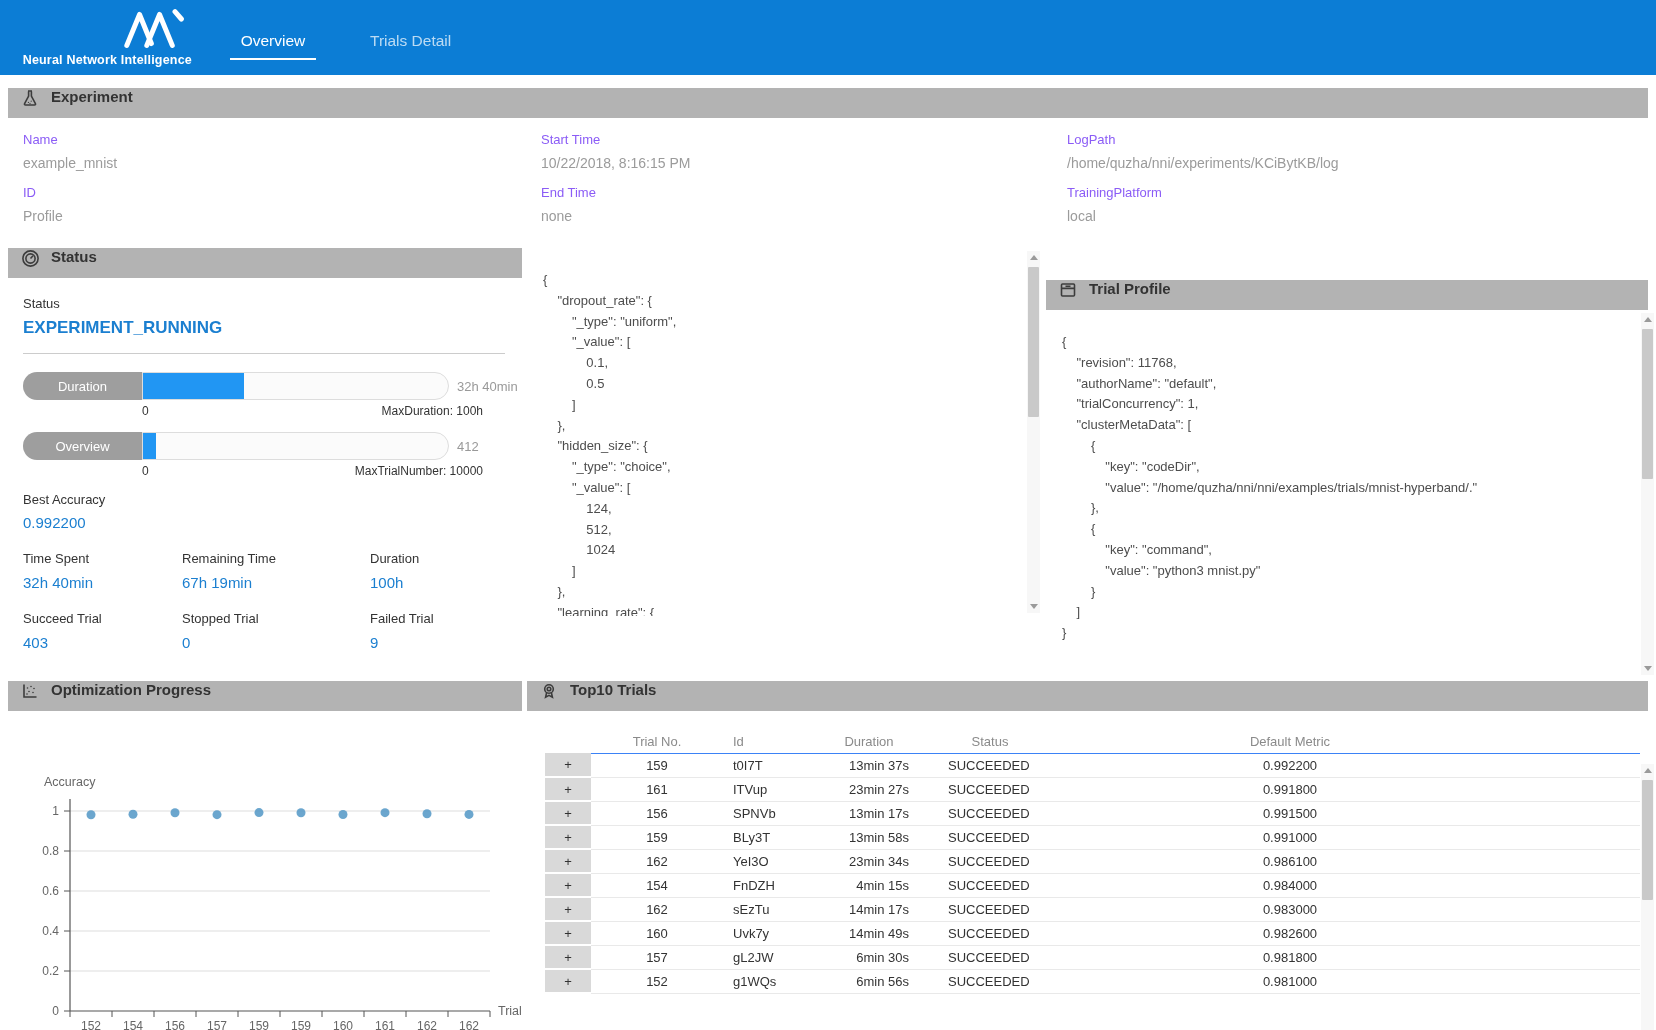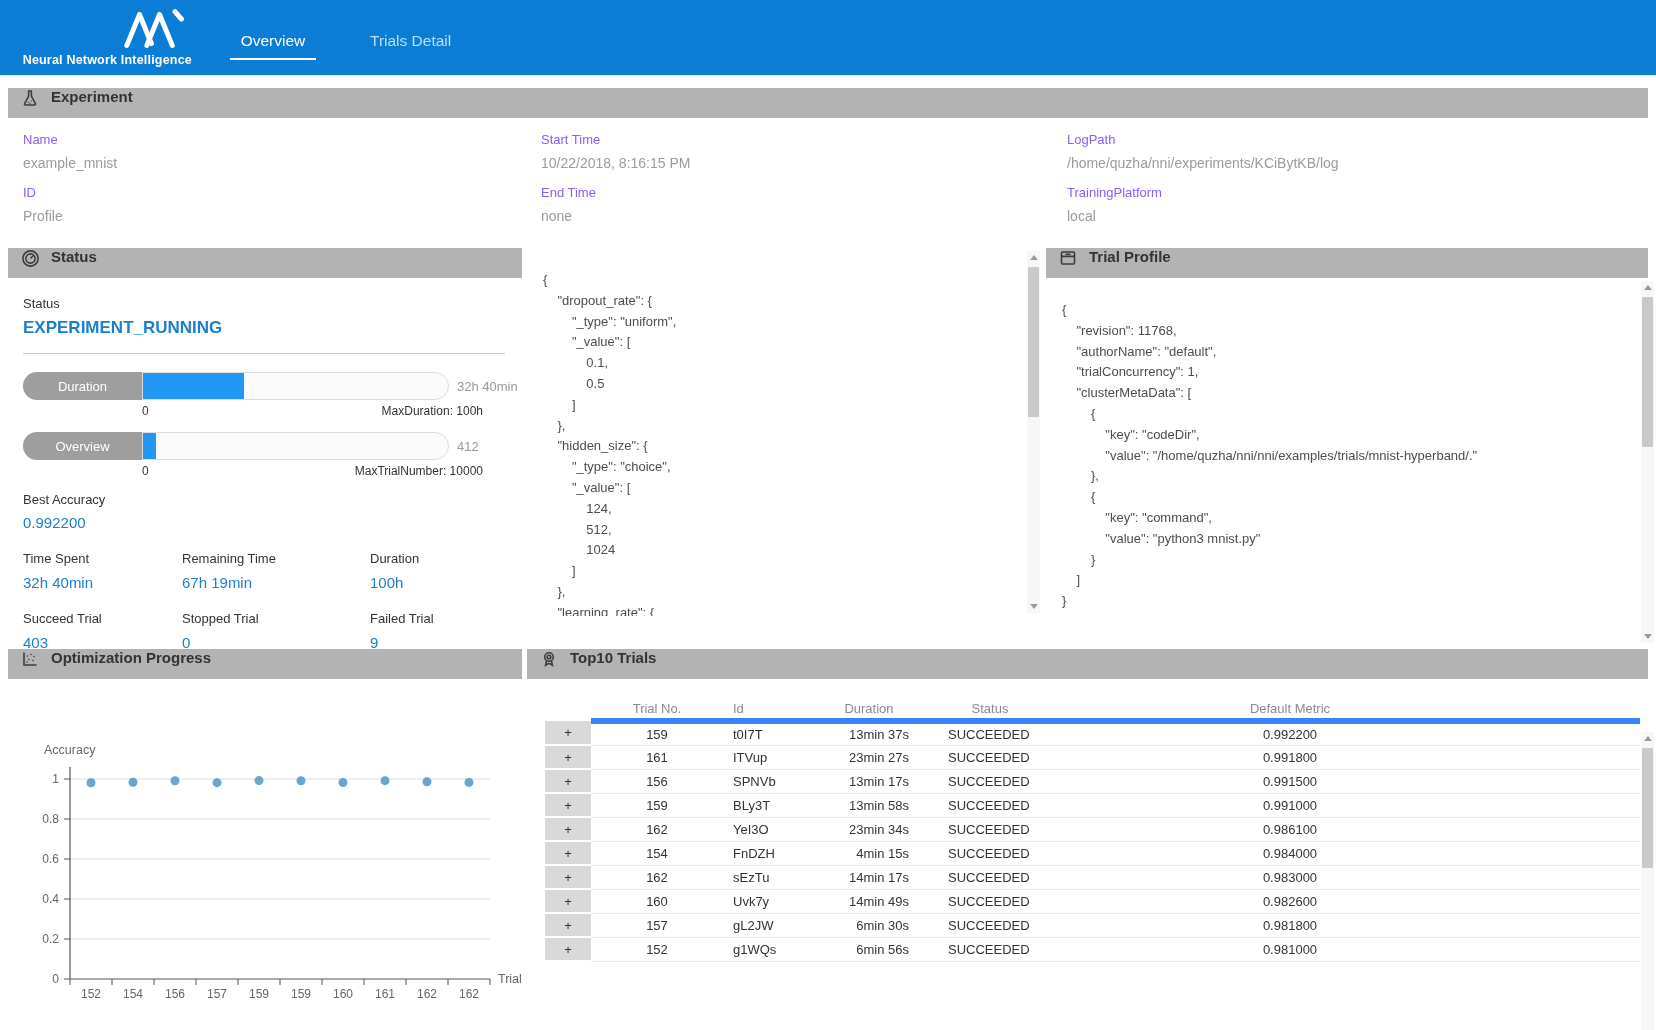--- a/index.html
+++ b/index.html
@@ -29,21 +29,21 @@
   .field .f-label { font-size:13px; color:#8b5cf6; margin-bottom:8px; }
   .field .f-value { font-size:14px; color:#9b9b9b; }
 
   
   .row { display:flex; padding:0 8px; }
   .row2 { margin-top:0; }
   .row3 { margin-top:3px; }
   .pane { background:#fff; position:relative; }
   .pane-status { width:514px; margin-right:5px; }
   .pane-search { width:513px; margin-right:6px; }
-  .pane-profile { flex:1; }
+  .pane-profile { flex:1;margin-top:32px; }
   .pane-chart { width:514px; margin-right:5px; }
   .pane-top10 { flex:1; }
   .pane-content { position:relative; }
   .row2 .pane-content { height:368px; }
   .row3 .pane-content { height:367px; }
 
   
   .status-body { padding:18px 17px 0 15px; }
   .st-label { font-size:13px; color:#333; }
   .st-value { font-size:17px; font-weight:bold; color:#1b7fd0; margin-top:7px; }
@@ -83,21 +83,21 @@
   .vs-top10 { right:-6px; top:34px; height:333px; }
   .vs-top10 .sb-thumb { top:16px; height:120px; }
 
   
   .chart-wrap { position:absolute; top:40px; left:0; }
 
   
   .top10-table { border-collapse:collapse; margin:19px 0 0 18px; table-layout:fixed; width:1095px; font-size:13px; }
   .top10-table col.c-exp{width:46px}.top10-table col.c-no{width:132px}.top10-table col.c-id{width:90px}
   .top10-table col.c-dur{width:112px}.top10-table col.c-st{width:130px}.top10-table col.c-met{width:470px}
-  .top10-table th { font-weight:normal; color:#8a8a8a; height:23px; border-bottom:6px solid #3b82f6; text-align:center; }
+  .top10-table th { font-weight:normal; color:#8a8a8a; height:23px; border-bottom:1px solid #3b82f6; text-align:center; }
   .top10-table th.h-exp { border-bottom:none; }
   .top10-table td { height:24px; border-bottom:1px solid #e9e9e9; color:#333; }
   .td-exp { background:#d9d9d9; border-bottom:2px solid #fff !important; text-align:center;
             color:#444; font-size:13px; cursor:pointer; }
   .td-no { text-align:center; }
   .td-id { text-align:left; padding-left:10px; }
   .td-dur { text-align:right; padding-right:16px; }
   .td-st { text-align:left; padding-left:23px; color:#0ba15e; }
   .td-met { text-align:center; }
 

